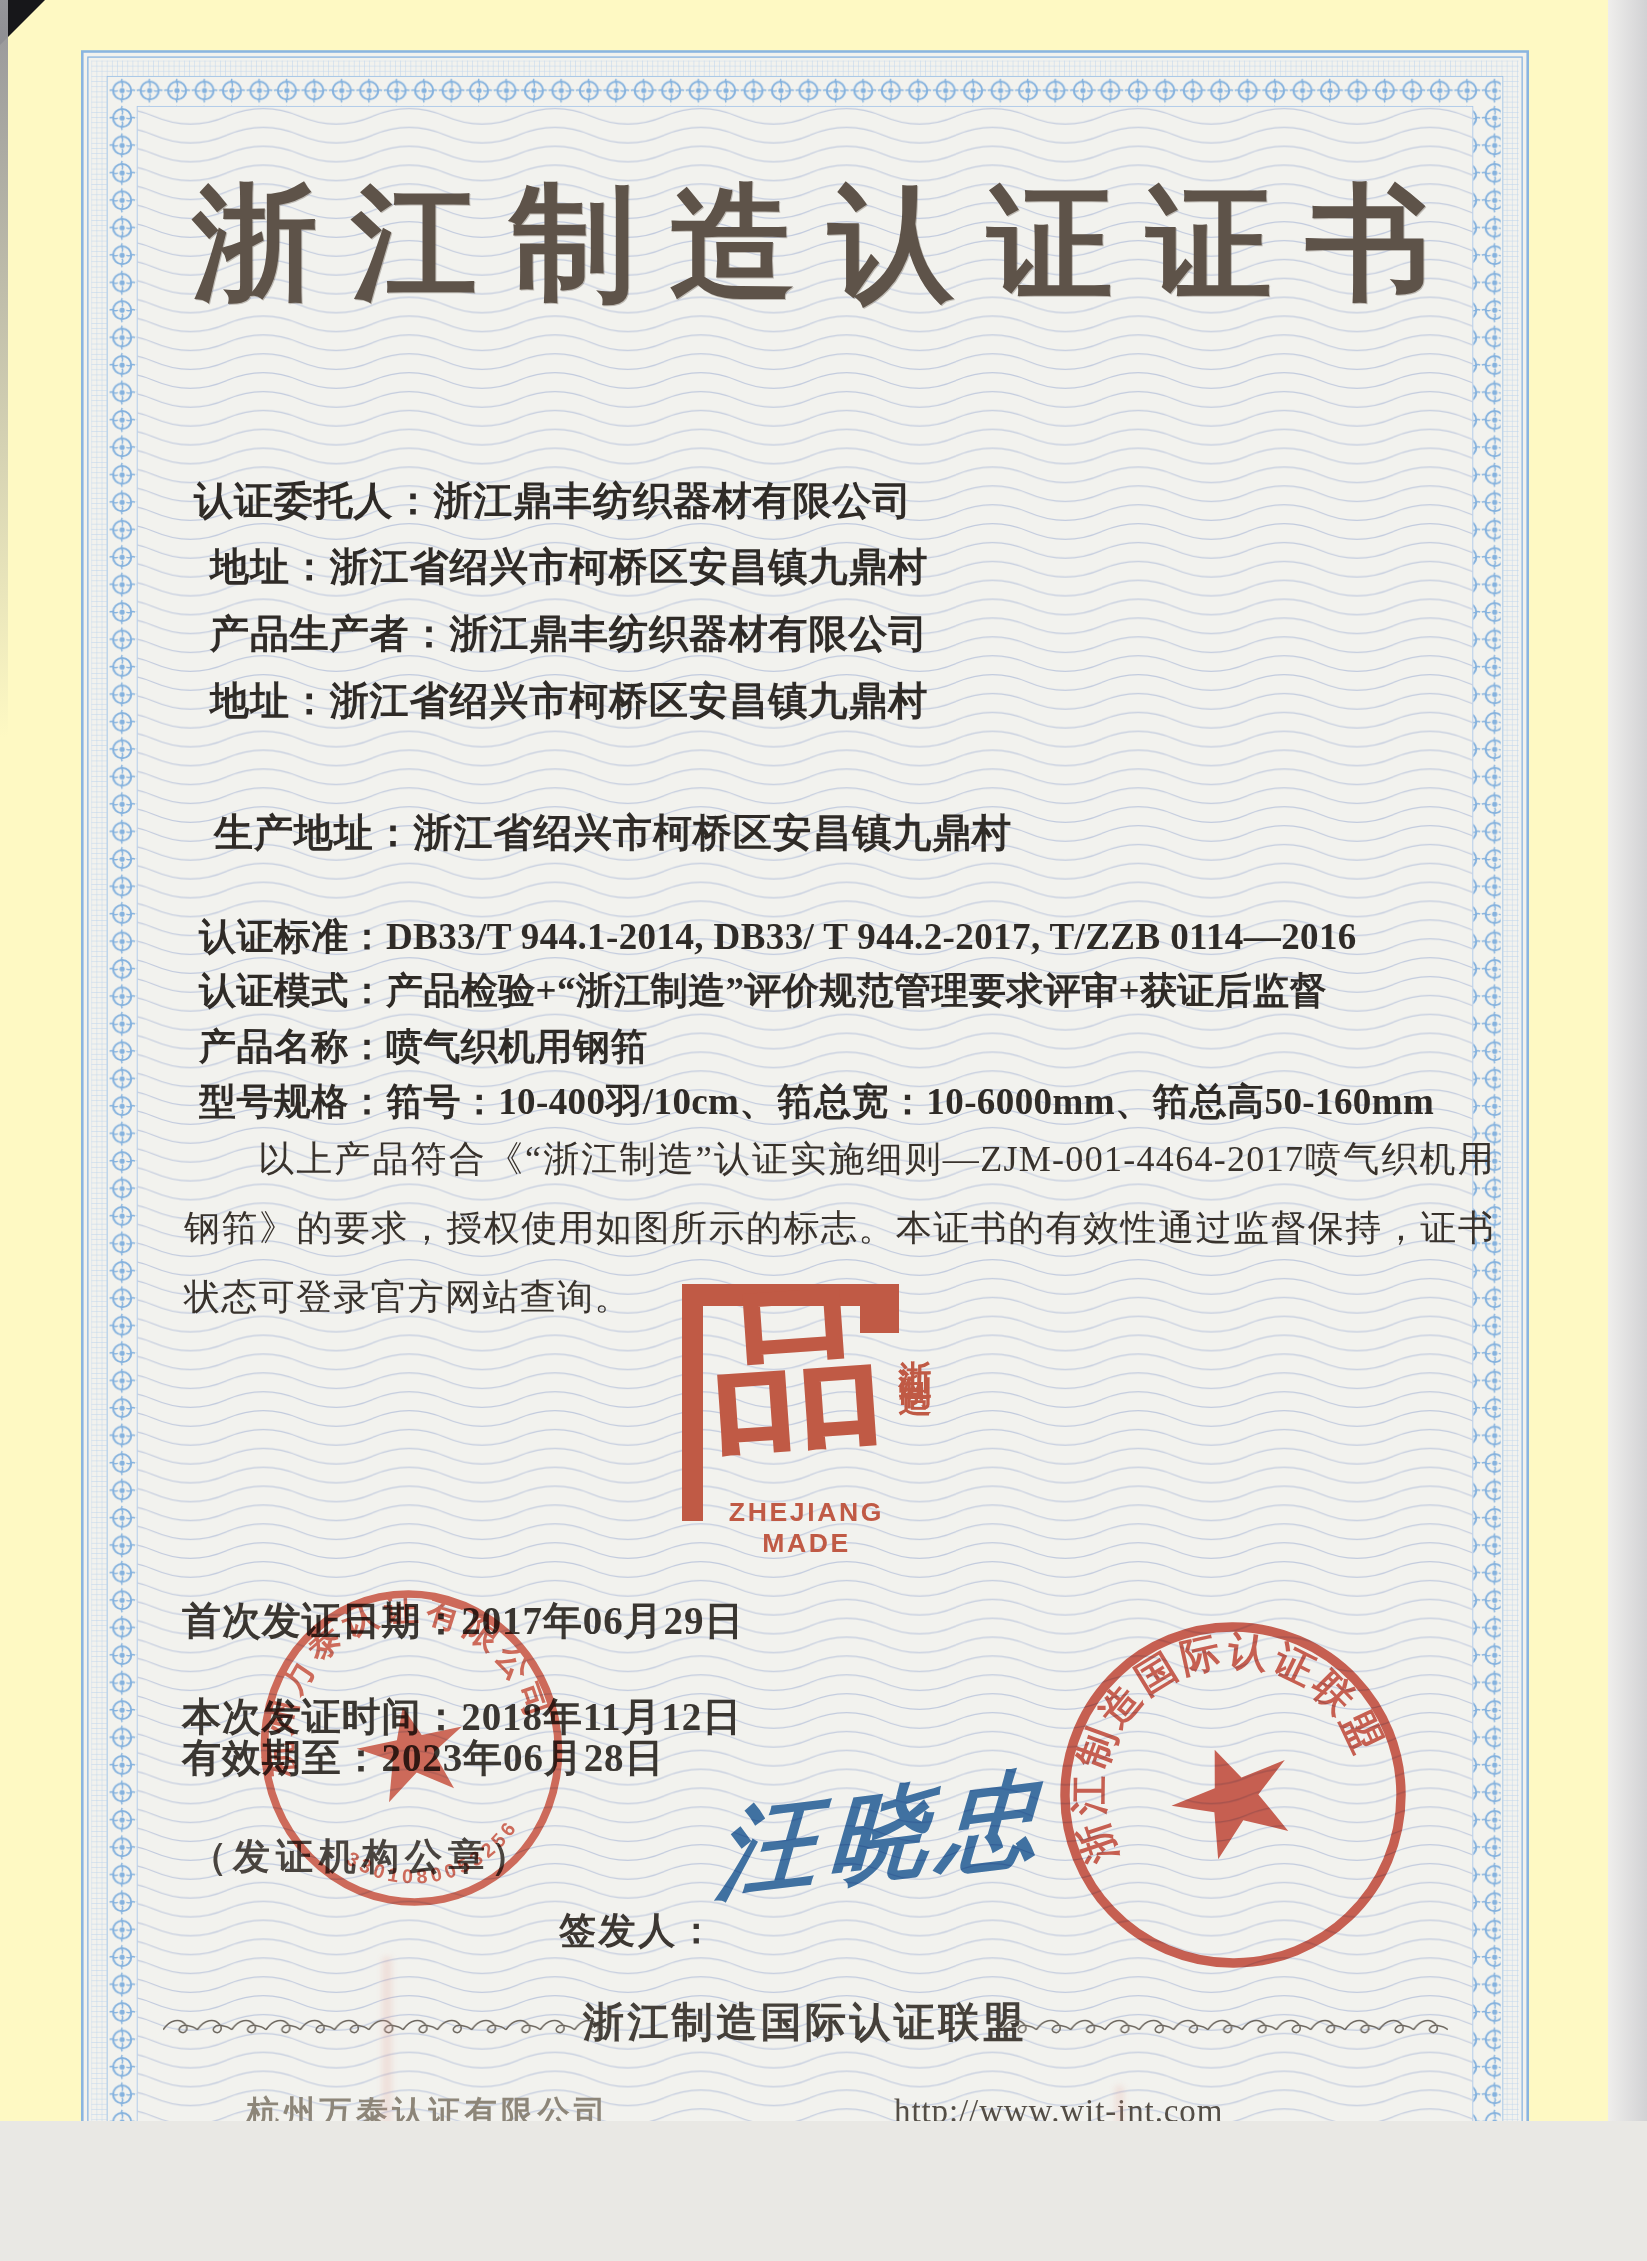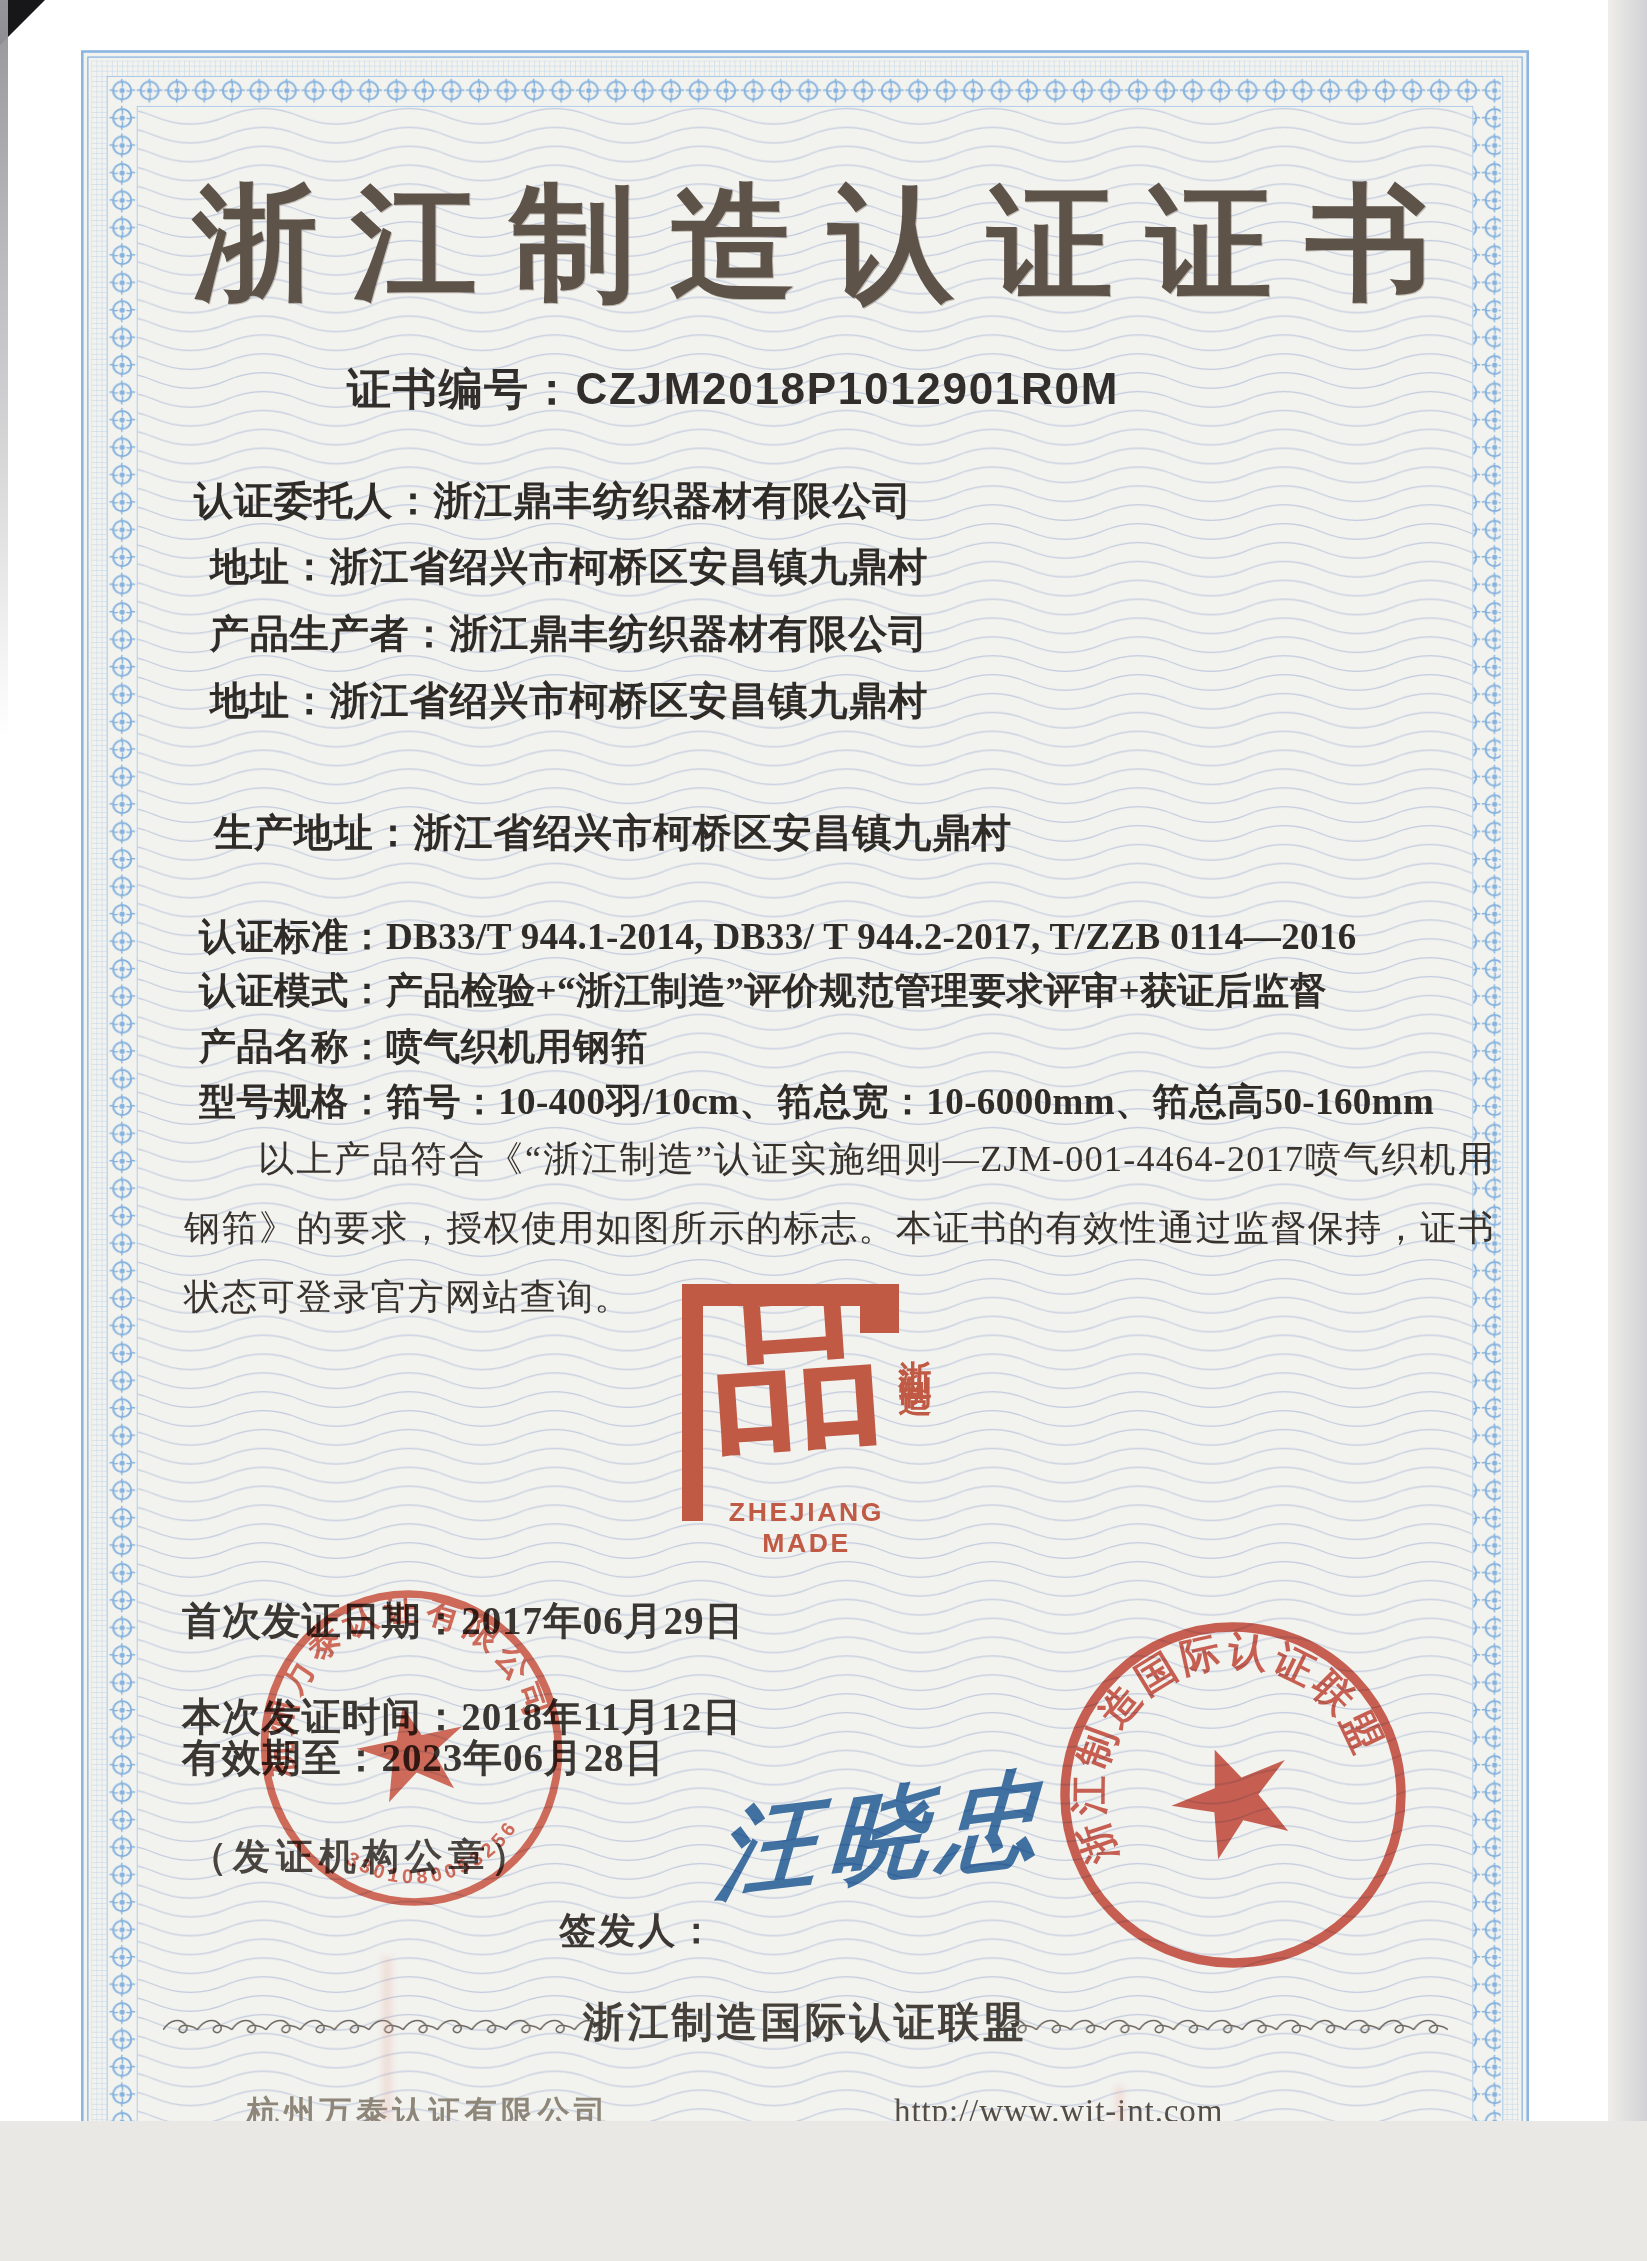--- a/index.html
+++ b/index.html
@@ -1,16 +1,16 @@
 <!DOCTYPE html>
 <html style="font-size:13.7px"><head>
 <meta charset="utf-8">
 <style>
   html,body{margin:0;padding:0;background:#e9e8e4;}
-  #page{position:relative;width:1647px;height:2121px;background:#ffffff;overflow:hidden;
+  #page{position:relative;width:1647px;height:2121px;background:#fef9c3;overflow:hidden;
         font-family:"Liberation Serif","DejaVu Serif",serif;}
   .abs{position:absolute;}
   .nowrap{white-space:nowrap;}
   
   #scan-corner{left:0;top:0;width:0;height:0;border-top:45px solid #17171a;border-right:45px solid transparent;}
   #scan-left{left:0;top:0;width:7.7px;height:738px;background:linear-gradient(#96969a,rgba(150,150,154,0));}
   #scan-right{right:0;top:0;width:39px;height:2261px;background:linear-gradient(to right,#efeeec,#d2d2d4);}
   .smear{background:#e49d94;opacity:.22;filter:blur(3.4px);border-radius:5.1px;}
   
   .title{left:81px;top:161px;width:1448px;text-align:center;font-size:125px;font-weight:700;
@@ -67,23 +67,20 @@
     <rect x="8" y="8" width="1672" height="2484" fill="none" stroke="#8ab5e0" stroke-width="1.5"></rect>
     <path d="M12,12 H1676 V2488 H12 Z M30,30 H1658 V2470 H30 Z" fill="url(#grid)" fill-rule="evenodd"></path>
     <rect x="30.5" y="30.5" width="1627" height="2439" fill="none" stroke="#9bc0e6" stroke-width="1"></rect>
     <path d="M33,33 H1655 V2467 H33 Z M65,65 H1623 V2435 H65 Z" fill="url(#orn)" fill-rule="evenodd"></path>
     <rect x="65.5" y="65.5" width="1557" height="2369" fill="none" stroke="#a9c6e8" stroke-width="1"></rect>
     <rect x="66" y="66" width="1556" height="2368" fill="url(#waves)"></rect>
   </svg>
 
   <div class="abs title nowrap">浙江制造认证证书</div>
 
-  <div class="abs certno nowrap">
-    <span>证书编号：</span><span>CZJM2018P1012901R0M</span>
-  </div>
 
   <div class="abs fieldline nowrap" style="left:194px;top:474px;">
     <span>认证委托人：</span><span>浙江鼎丰纺织器材有限公司</span>
   </div>
   <div class="abs fieldline nowrap" style="left:210px;top:540px;">
     <span>地址：</span><span>浙江省绍兴市柯桥区安昌镇九鼎村</span>
   </div>
   <div class="abs fieldline nowrap" style="left:210px;top:607px;">
     <span>产品生产者：</span><span>浙江鼎丰纺织器材有限公司</span>
   </div>

